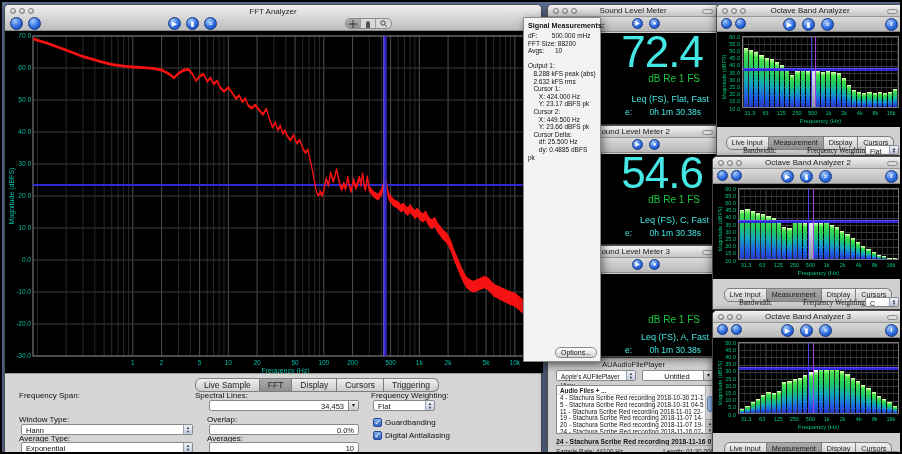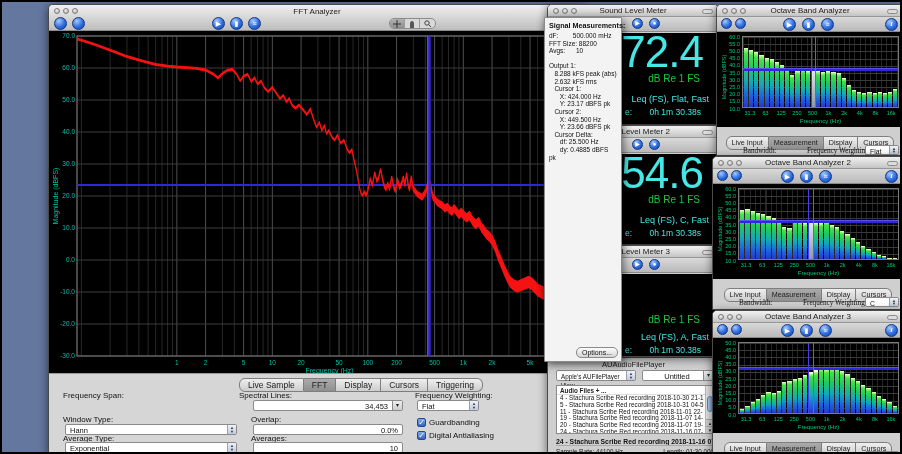--- a/index.html
+++ b/index.html
@@ -11,21 +11,21 @@
   .tname { display:block; text-align:center; font-size:8px; color:#1c1c1c; line-height:12px; white-space:nowrap; }
   .lights { position:absolute; left:5px; top:3px; display:flex; gap:3px; }
   .lights i { width:6px; height:6px; border-radius:50%; background:radial-gradient(circle at 35% 30%,#f4f4f4,#a8a8a8); border:1px solid #7c7c7c; }
   .pill { position:absolute; right:5px; top:3.5px; width:11px; height:5px; border:1px solid #8a8a8a; border-radius:3px; background:#dcdcdc; }
   .tbar { position:relative; height:15px; background:linear-gradient(#d9d9d9,#b9b9b9); border-bottom:1px solid #8a8a8a; }
   .bbtn { position:absolute; display:flex; align-items:center; justify-content:center; width:13px; height:13px; border-radius:50%; background:radial-gradient(circle at 35% 28%,#a6cbfa,#2e6de0 55%,#0b3fae); color:#fff; font-size:7px; line-height:7px; border:1px solid #17367c; cursor:default; }
   .bbtn.sm { width:11px; height:11px; font-size:6px; }
   .ibtn { font-family:"Liberation Serif",serif; font-style:italic; font-weight:bold; }
 
   
-  #fftwin { left:2px; top:2px; width:538px; height:450px; z-index:1;margin-left:44px; }
+  #fftwin { left:2px; top:2px; width:538px; height:450px; z-index:1; }
   #ffthead { position:relative; height:26px; background:linear-gradient(#f0f0f0,#bdbdbd); border-bottom:1px solid #8a8a8a; border-radius:4px 4px 0 0; }
   #ffthead .tname { line-height:10px; padding-top:2px; }
   .seg { position:absolute; left:340px; top:13px; display:flex; height:11px; border:1px solid #8b8b8b; border-radius:5px; overflow:hidden; background:#d8d8d8; }
   .seg span { width:15px; display:flex; align-items:center; justify-content:center; border-right:1px solid #9a9a9a; }
   .seg span:last-child { border-right:none; }
   .seg span.act { background:linear-gradient(#b0b0b0,#8f8f8f); }
   #fftplot { position:absolute; left:0; top:26px; width:538px; height:342px; background:#000; }
   #fftctl { position:absolute; left:0; top:368px; right:0; bottom:0; background:#d6d6d6; border-top:1px solid #9a9a9a; }
   .tabs { display:inline-flex; }
   .tab { font-size:8.5px; line-height:10px; padding:1px 8px; background:linear-gradient(#efefef,#cdcdcd); border:1px solid #7e7e7e; border-left:none; color:#1d1d1d; white-space:nowrap; }
@@ -47,21 +47,21 @@
   .slm { left:545px; width:172px; z-index:3; }
   .slm .disp { position:absolute; left:1px; right:1px; bottom:0; background:#000; overflow:hidden; }
   .slm-val { position:absolute; top:-4px; right:14px; font-size:44px; line-height:46px; letter-spacing:-1px; color:#45e8e6; }
   .slm-unit { position:absolute; top:40px; right:17px; font-size:10px; color:#17c93c; }
   .slm-mode { position:absolute; top:61px; right:8px; font-size:9px; color:#45e8e6; }
   .slm-time { position:absolute; top:74px; left:0; right:8px; font-size:8.5px; color:#45e8e6; }
   .slm-time .tl { position:absolute; left:76px; }
   .slm-time .tv { position:absolute; right:8px; }
 
   
-  #meas { position:absolute; left:542px; top:15px; width:78px; height:345px; background:#f3f3f3; border:1px solid #8a8a8a; border-radius:1px; box-shadow:2px 3px 8px rgba(0,0,0,.5); z-index:5; }
+  #meas { position:absolute; left:521px; top:15px; width:78px; height:345px; background:#f3f3f3; border:1px solid #8a8a8a; border-radius:1px; box-shadow:2px 3px 8px rgba(0,0,0,.5); z-index:5; }
   #meas h4 { font-size:7.2px; font-weight:bold; color:#111; padding:3px 0 2px 4px; white-space:nowrap; }
   #measlines div { font-size:6.5px; line-height:7.6px; color:#111; white-space:pre; padding-left:4px; }
   #optbtn { position:absolute; right:3px; bottom:3px; font-size:7px; line-height:9px; padding:0 5px; background:linear-gradient(#fdfdfd,#d3d3d3); border:1px solid #8a8a8a; border-radius:5px; color:#111; }
 
   
   #afp { left:545px; top:355px; width:173px; height:99px; z-index:2; border-radius:4px 4px 0 0; }
   #afp .tname { line-height:10px; padding-top:2px; font-size:7.5px; }
   #afp .sel { font-size:6.3px; }
   #aflist { position:absolute; left:8px; top:27px; width:158px; height:49px; background:#fff; border:1px solid #8a8a8a; overflow:hidden; }
   #aflist .hdr { font-size:6.3px; font-weight:bold; color:#222; padding:1px 0 0 3px; border-bottom:1px solid #ddd; white-space:nowrap; }

